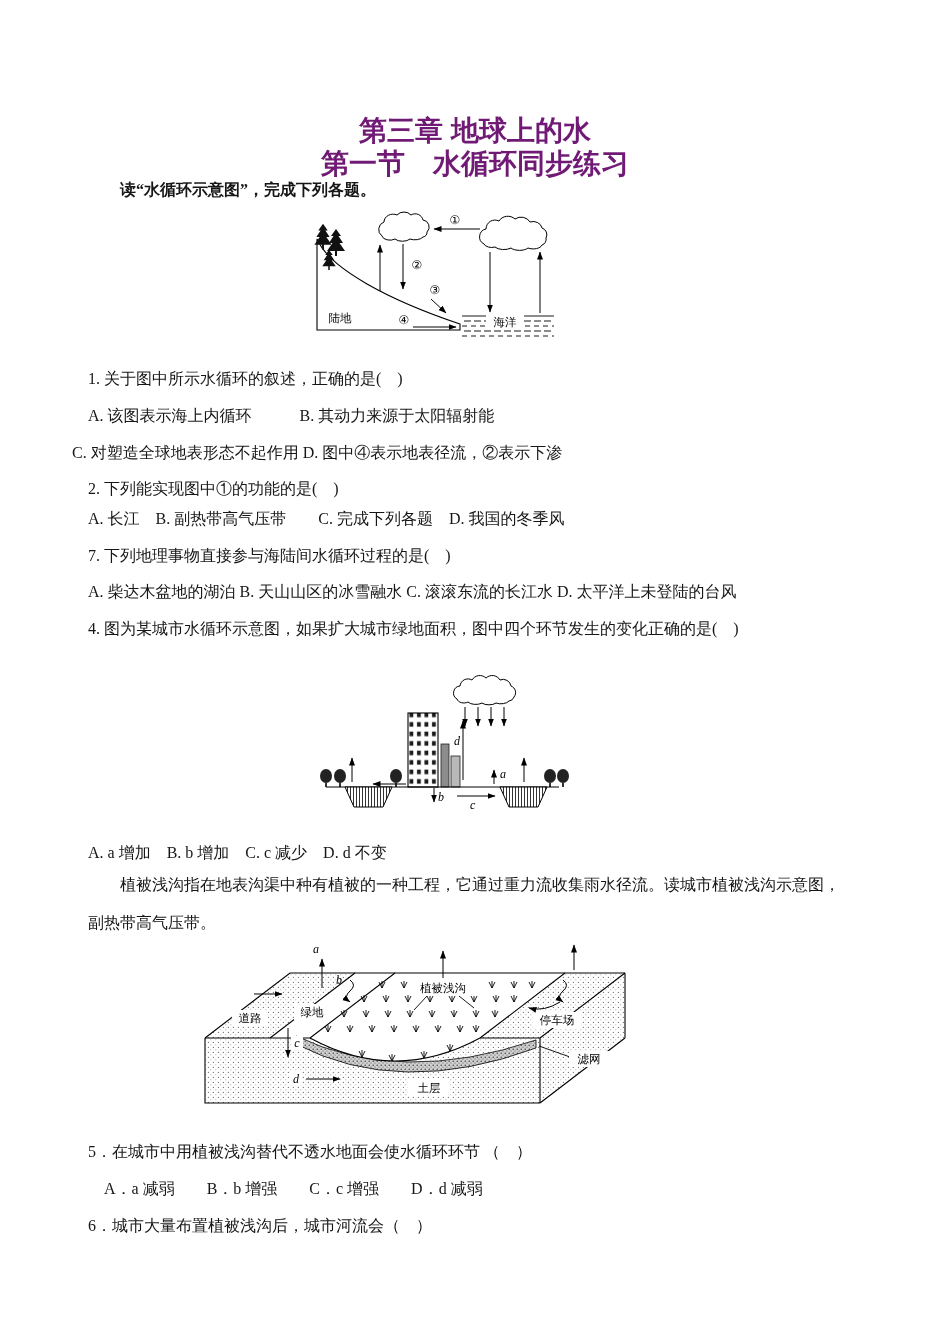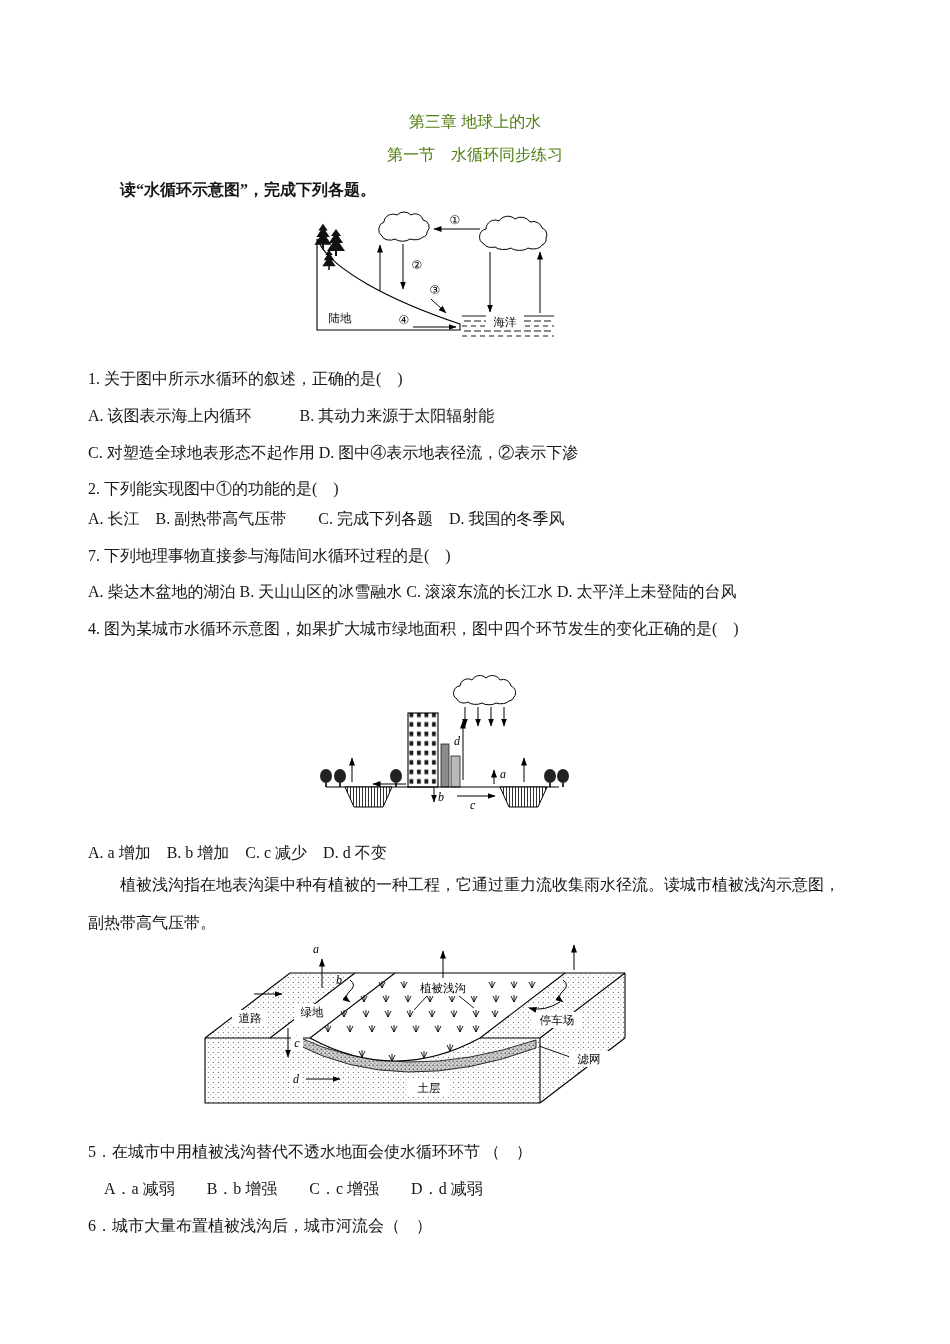--- a/index.html
+++ b/index.html
@@ -1,20 +1,20 @@
 <!DOCTYPE html>
 <html><head>
 <meta charset="utf-8">
 <style>
   html,body{margin:0;padding:0;background:#fff;}
   .page{position:relative;width:950px;height:1344px;background:#fff;overflow:hidden;
         font-family:"Liberation Serif",serif;color:#161616;}
   .abs{position:absolute;}
   .center{left:0;width:950px;text-align:center;}
-  .h1{font-family:"Liberation Sans",sans-serif;font-weight:400;font-size:16px;color:#4d7c0f;}
+  .h1{font-family:"Liberation Sans",sans-serif;font-weight:700;font-size:28px;color:#701a75;}
   .line{font-size:16px;white-space:pre;line-height:1.25;}
   .indent{left:120px;font-weight:bold;}
   svg text{fill:#000;}
   .dlabel{font-family:"Liberation Sans",sans-serif;font-size:11.5px;}
   .ltr{font-family:"Liberation Serif",serif;font-style:italic;font-size:12px;}
   .circ{font-family:"Liberation Serif",serif;font-size:12px;}
 </style>
 </head>
 <body>
 
@@ -65,21 +65,21 @@
       <line x1="237" y1="110" x2="237" y2="49" marker-end="url(#ah1)"></line>
     </g>
     <text x="152" y="21" text-anchor="middle" class="circ">①</text>
     <text x="114" y="66" text-anchor="middle" class="circ">②</text>
     <text x="132" y="91" text-anchor="middle" class="circ">③</text>
     <text x="101" y="121" text-anchor="middle" class="circ">④</text>
   </svg>
 
   <div class="abs line" style="left:88px;top:369px">1. 关于图中所示水循环的叙述，正确的是(　)</div>
   <div class="abs line" style="left:88px;top:406px">A. 该图表示海上内循环　　　B. 其动力来源于太阳辐射能</div>
-  <div class="abs line" style="left:88px;top:443px">C. 对塑造全球地表形态不起作用 D. 图中④表示地表径流，②表示下渗</div>
+  <div class="abs line" style="left:72px;top:443px">C. 对塑造全球地表形态不起作用 D. 图中④表示地表径流，②表示下渗</div>
   <div class="abs line" style="left:88px;top:479px">2. 下列能实现图中①的功能的是(　)</div>
   <div class="abs line" style="left:88px;top:509px">A. 长江　B. 副热带高气压带　　C. 完成下列各题　D. 我国的冬季风</div>
   <div class="abs line" style="left:88px;top:546px">7. 下列地理事物直接参与海陆间水循环过程的是(　)</div>
   <div class="abs line" style="left:88px;top:582px">A. 柴达木盆地的湖泊 B. 天山山区的冰雪融水 C. 滚滚东流的长江水 D. 太平洋上未登陆的台风</div>
   <div class="abs line" style="left:88px;top:619px">4. 图为某城市水循环示意图，如果扩大城市绿地面积，图中四个环节发生的变化正确的是(　)</div>
 
   <svg class="abs" style="left:310px;top:672px" width="265" height="145" viewBox="0 0 265 145">
     <defs>
       <marker id="ah2" markerWidth="9" markerHeight="7" refX="7.5" refY="3" orient="auto">
         <path d="M0,0 L8,3 L0,6 Z" fill="#000"></path>

